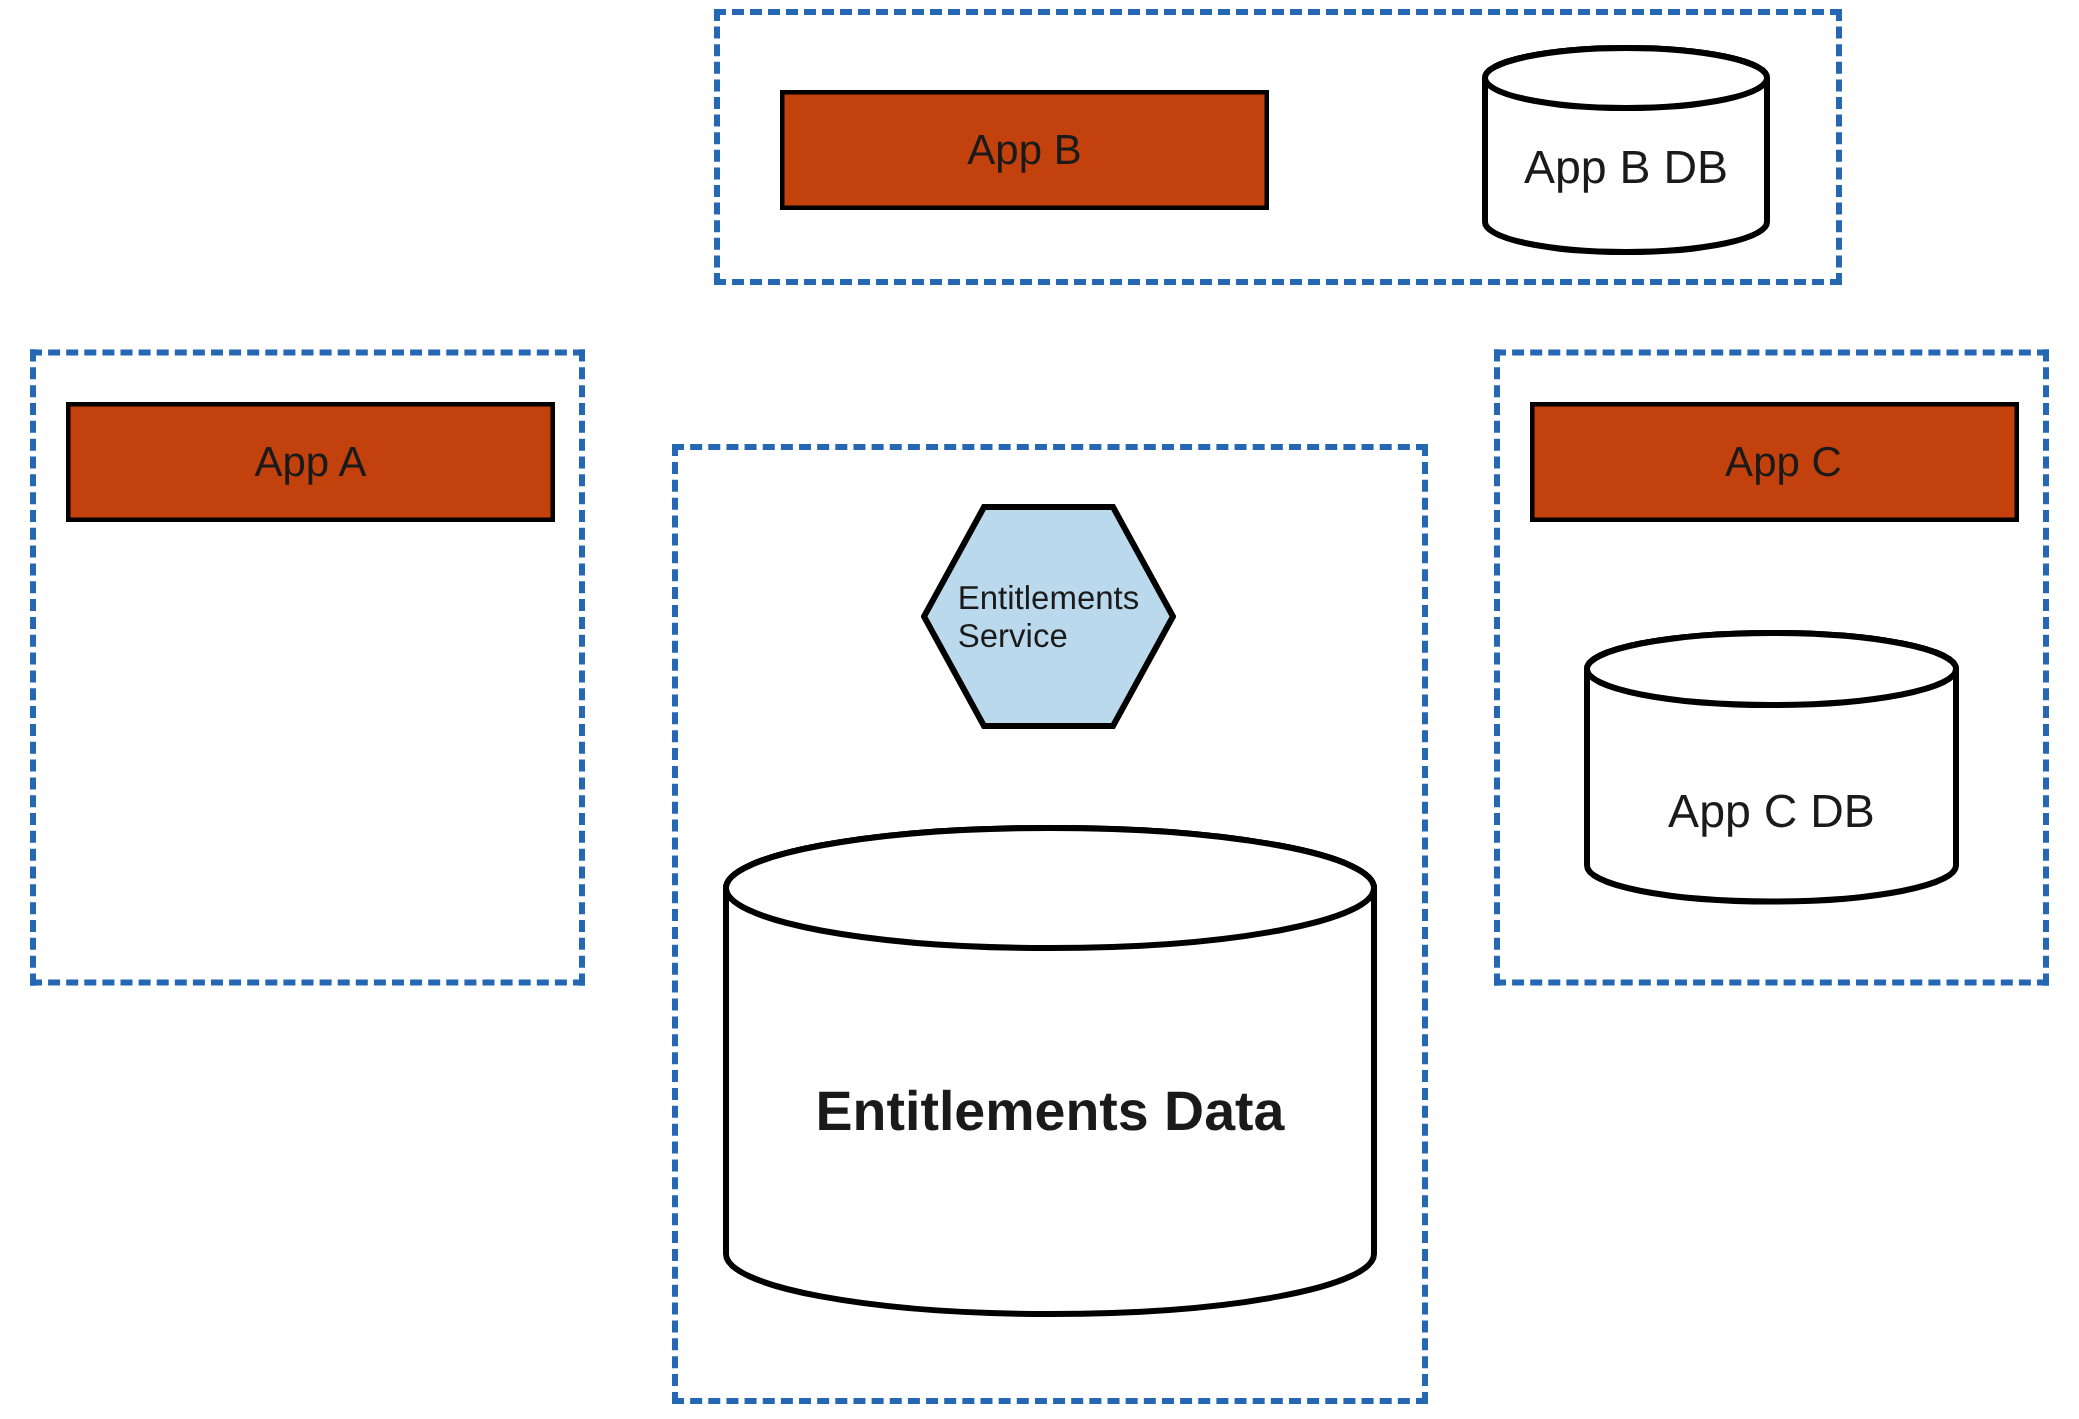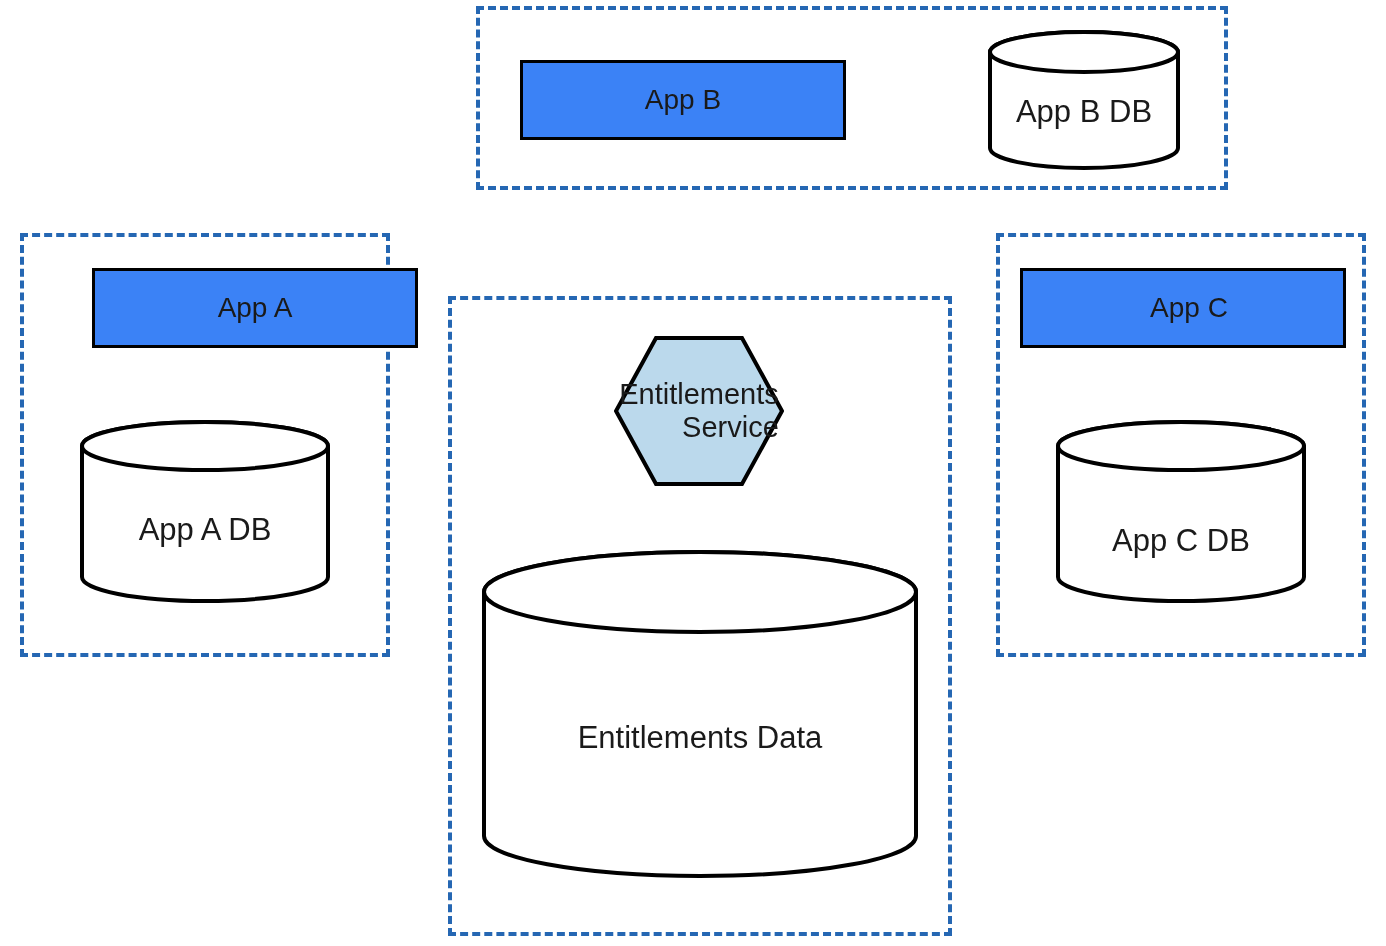--- a/index.html
+++ b/index.html
@@ -13,84 +13,76 @@
     .canvas { position: relative; width: 100%; height: 100%; }
     .dash-box {
       position: absolute;
       border: 4px solid #2567b3;
       border-style: dashed;
       background: transparent;
     }
     
     .node-rect {
       position: absolute;
-      background: #3b82f6;
+      background: #c2410c;
       border: 3px solid #000;
       display: flex;
       align-items: center;
       justify-content: center;
       font-size: 28px;
       color: #1a1a1a;
     }
     .hexagon {
       position: absolute;
       width: 170px;
       height: 150px;
       display: flex;
       align-items: center;
       justify-content: center;
     }
     .hex-svg { position: absolute; top:0; left:0; }
     .hex-label {
       position: relative;
-      text-align: right;
-      font-size: 29px;
+      text-align: left;
+      font-size: 22px;
       color: #1a1a1a;
       line-height: 1.15;
     }
     .cylinder {
       position: absolute;
     }
     .cyl-label {
       position: absolute;
       width: 100%;
       text-align: center;
       font-size: 31px;
       color: #1a1a1a;
     }
-    .ent-data .cyl-label { font-size: 31px; }
+    .ent-data .cyl-label { font-size: 37px; font-weight: bold; }
   </style>
 </head>
 <body>
 <div class="canvas">
 
   <div class="dash-box" style="left:476px; top:6px; width:752px; height:184px;"></div>
   <div class="node-rect" style="left:520px; top:60px; width:326px; height:80px;">
     <span>App B</span>
   </div>
   <div class="cylinder" style="left:986px; top:30px; width:196px; height:140px;">
     <svg width="196" height="140">
       <ellipse cx="98" cy="22" rx="94" ry="20" fill="#ffffff" stroke="#000" stroke-width="4"></ellipse>
       <path d="M4 22 L4 118 A94 20 0 0 0 192 118 L192 22" fill="#ffffff" stroke="#000" stroke-width="4"></path>
       <ellipse cx="98" cy="22" rx="94" ry="20" fill="#ffffff" stroke="#000" stroke-width="4"></ellipse>
     </svg>
     <div class="cyl-label" style="top:64px;"><span>App B DB</span></div>
   </div>
 
   <div class="dash-box" style="left:20px; top:233px; width:370px; height:424px;"></div>
-  <div class="node-rect" style="left:44px; top:268px; width:326px; height:80px;margin-left:48px;">
+  <div class="node-rect" style="left:44px; top:268px; width:326px; height:80px;">
     <span>App A</span>
-  </div>
-  <div class="cylinder" style="left:78px; top:420px; width:254px; height:185px;">
-    <svg width="254" height="185">
-      <ellipse cx="127" cy="26" rx="123" ry="24" fill="#ffffff" stroke="#000" stroke-width="4"></ellipse>
-      <path d="M4 26 L4 157 A123 24 0 0 0 250 157 L250 26" fill="#ffffff" stroke="#000" stroke-width="4"></path>
-      <ellipse cx="127" cy="26" rx="123" ry="24" fill="#ffffff" stroke="#000" stroke-width="4"></ellipse>
-    </svg>
-    <div class="cyl-label" style="top:92px;"><span>App A DB</span></div>
   </div>
 
   <div class="dash-box" style="left:996px; top:233px; width:370px; height:424px;"></div>
   <div class="node-rect" style="left:1020px; top:268px; width:326px; height:80px;padding-left:12px;">
     <span>App C</span>
   </div>
   <div class="cylinder" style="left:1054px; top:420px; width:254px; height:185px;">
     <svg width="254" height="185">
       <ellipse cx="127" cy="26" rx="123" ry="24" fill="#ffffff" stroke="#000" stroke-width="4"></ellipse>
       <path d="M4 26 L4 157 A123 24 0 0 0 250 157 L250 26" fill="#ffffff" stroke="#000" stroke-width="4"></path>

